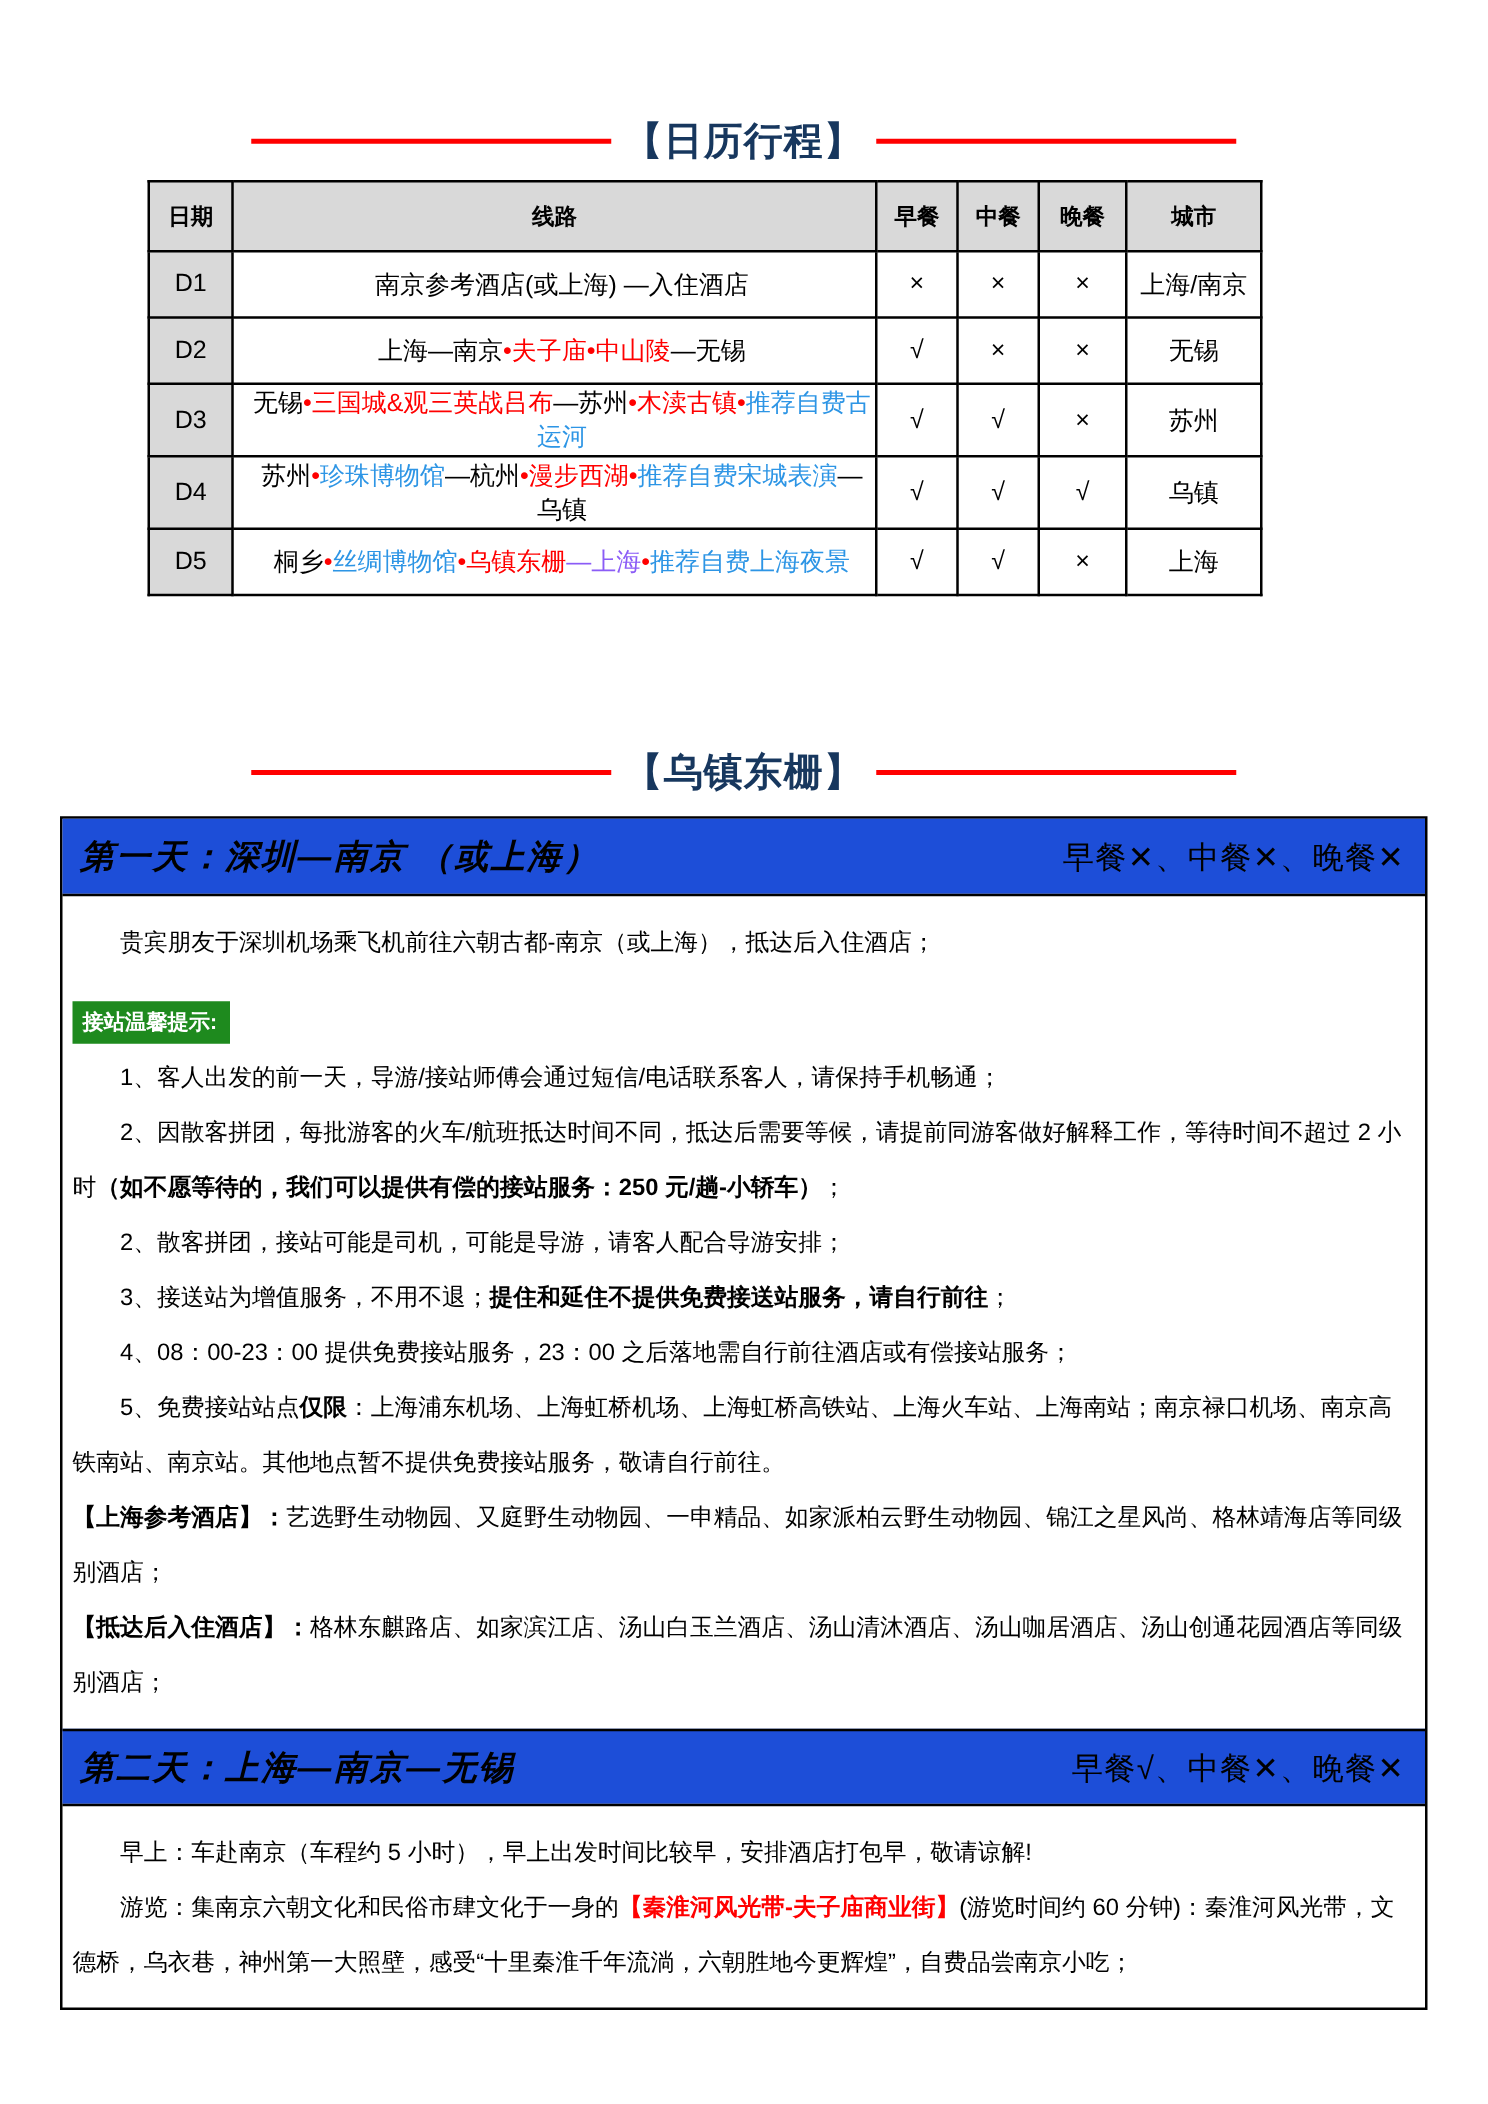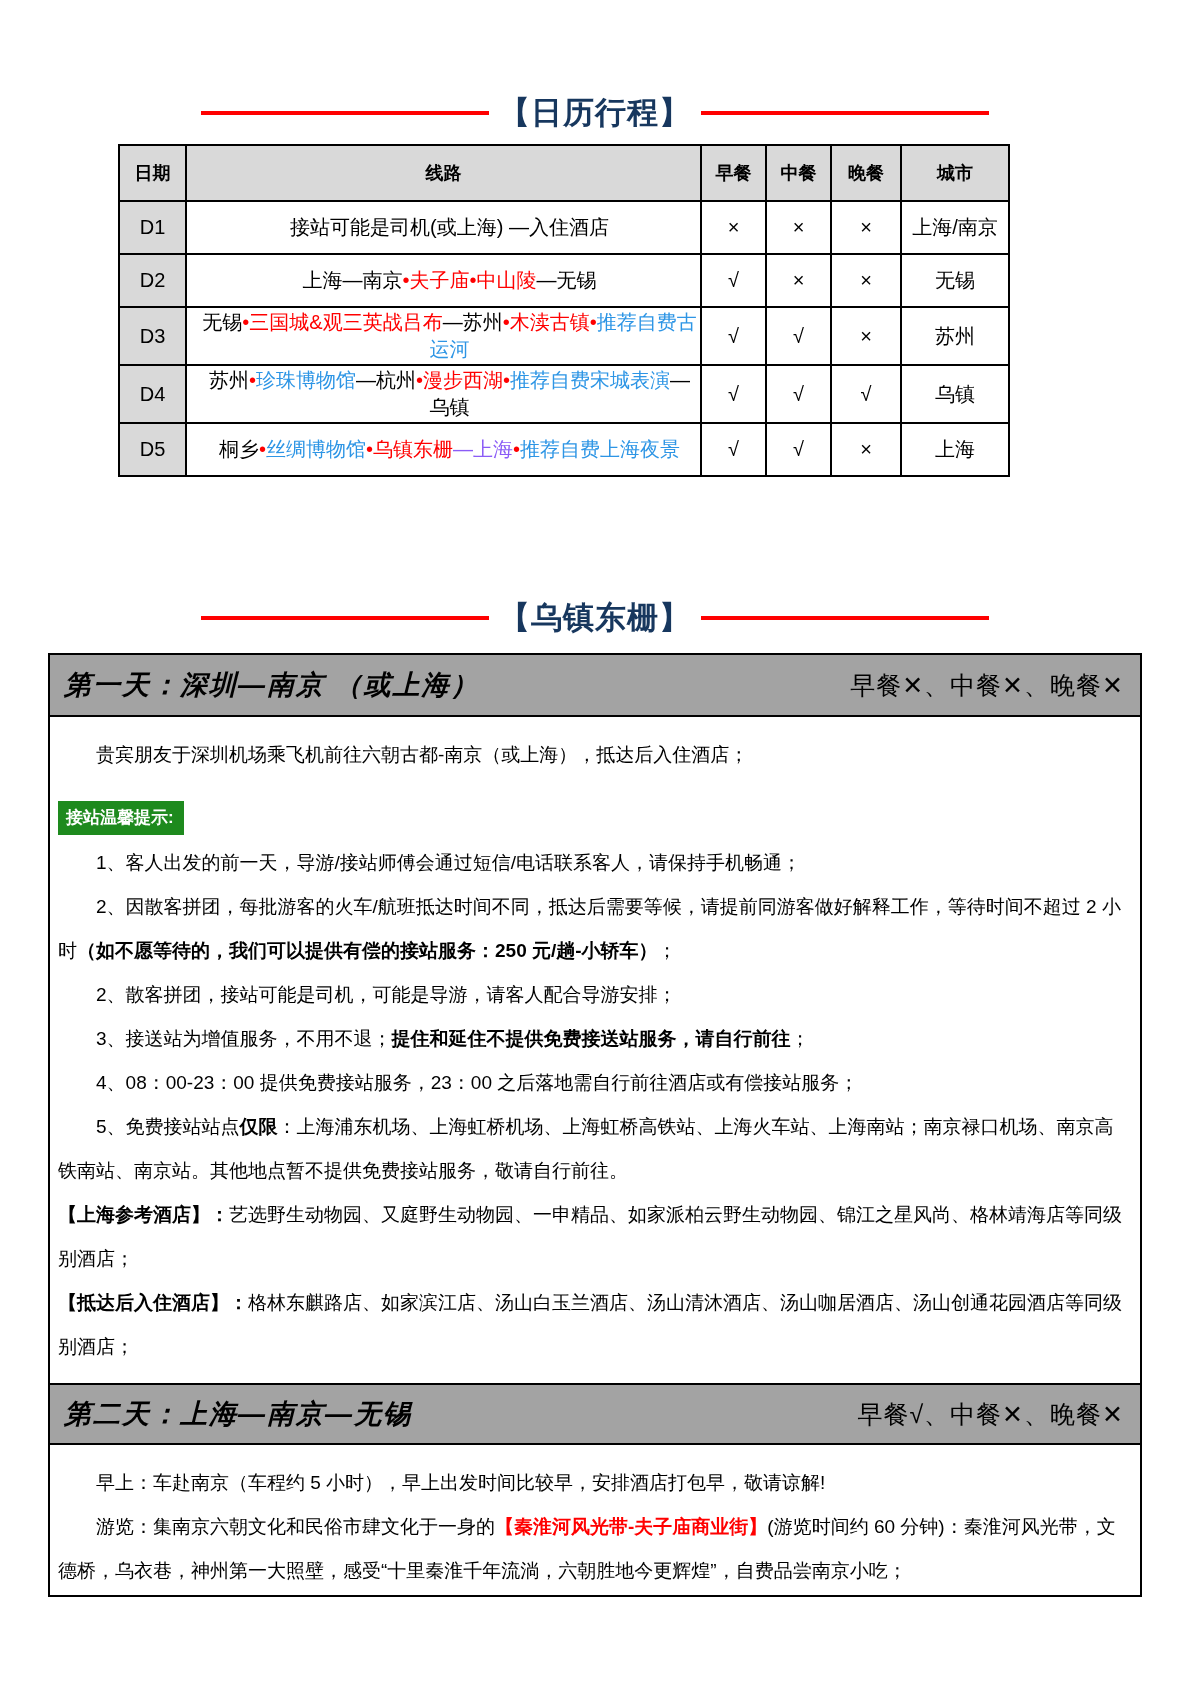--- a/index.html
+++ b/index.html
@@ -30,41 +30,41 @@
   table.cal th{ background:#d9d9d9; font-size:18px; font-weight:bold; height:56px; }
   table.cal td{ height:53px; }
   td.day-cell{ background:#d9d9d9; font-weight:normal; }
   td.route-cell{ text-align:left; padding-left:13px; font-size:17px; }
   
   .itin-box{
     width:1094px; margin:14px 0 0 48px;
     border:2.5px solid #000;
   }
   .day-header{
-    background:#a3a3a3; height:60px;
+    background:#1d4ed8; height:60px;
     display:flex; align-items:center; justify-content:space-between;
     padding:0 16px 0 14px;
   }
   .day-header + .day-body{ border-top:2.5px solid #000; }
   .day-header.not-first{ border-top:2.5px solid #000; }
   .day-title{
     font-size:27px; font-weight:bold; font-style:italic; letter-spacing:2px;
   }
   .day-meals{ font-size:25px; letter-spacing:1px; }
   .day-body{ padding:16px 12px 14px 8px; font-size:19px; }
   .day-body p{ margin:0; line-height:44px; }
   p.ind{ text-indent:2em; }
   .badge{
     display:inline-block; color:#fff; font-weight:bold; font-size:17px;
     padding:7px 10px 7px 8px; margin:24px 0 6px 0; line-height:1.2;
   }
   .hotels p b{ font-weight:bold; }
   .tips p b{ font-weight:bold; }
   .hl-red{ font-weight:bold; }
-  .day2-body{ padding-bottom:2px; }
+  .day2-body{ padding-bottom:13px; }
 </style>
 </head>
 <body>
 
 <div class="sec-title-row first">
   <div class="red-line" style="background: rgb(255, 0, 0);"></div>
   <div class="sec-title" style="color: rgb(23, 55, 94);">【日历行程】</div>
   <div class="red-line" style="background: rgb(255, 0, 0);"></div>
 </div>
 
@@ -84,21 +84,21 @@
       <th>早餐</th>
       <th>中餐</th>
       <th>晚餐</th>
       <th>城市</th>
     </tr>
   </thead>
   <tbody>
     <tr>
       <td class="day-cell">D1</td>
       <td class="route-cell">
-        <span style="color: rgb(0, 0, 0);">接站可能是司机(或上海) —入住酒店</span>
+        <span style="color: rgb(0, 0, 0);">南京参考酒店(或上海) —入住酒店</span>
       </td>
       <td>×</td>
       <td>×</td>
       <td>×</td>
       <td style="color: rgb(0, 0, 0);">上海/南京</td>
     </tr>
     <tr>
       <td class="day-cell">D2</td>
       <td class="route-cell">
         <span style="color: rgb(0, 0, 0);">上海—南京</span><span style="color: rgb(255, 0, 0);">•夫子庙•中山陵</span><span style="color: rgb(0, 0, 0);">—无锡</span>

